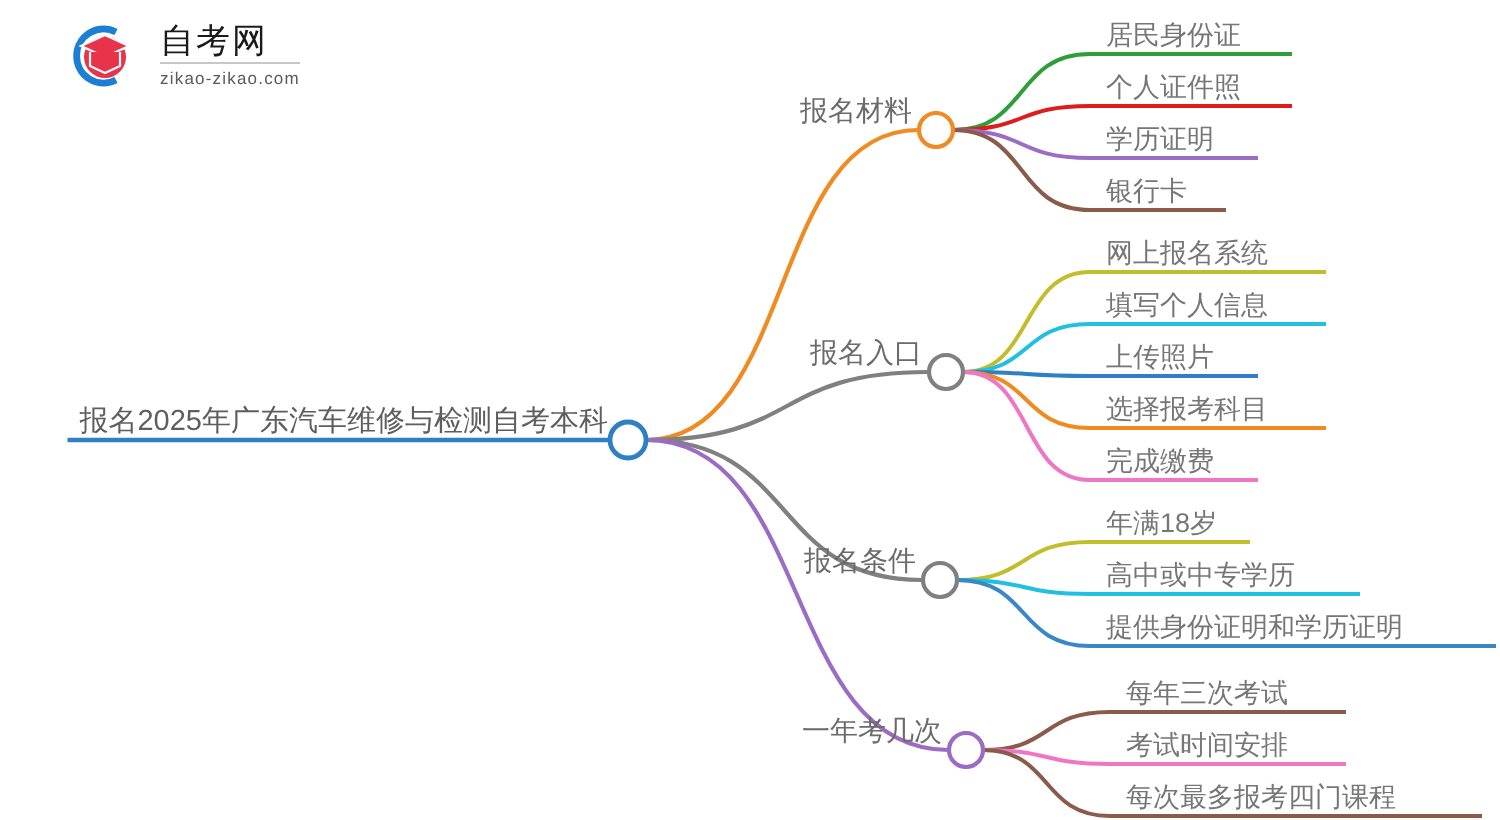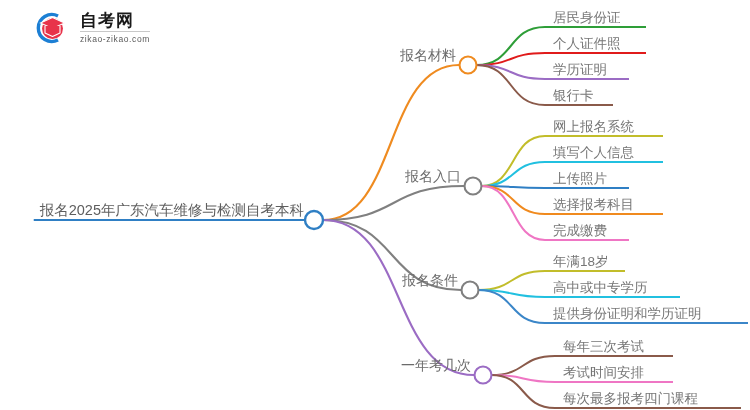--- a/index.html
+++ b/index.html
@@ -35,21 +35,21 @@
     position: relative;
   }
   .logo-text {
     display: flex;
     flex-direction: column;
     justify-content: center;
     line-height: 1;
   }
   .logo-title {
     font-size: 17px;
-    font-weight: bold;
+    font-weight: normal;
     color: #1a1a1a;
     letter-spacing: 1px;
     padding-bottom: 2px;
     border-bottom: 1px solid #c8c8c8;
   }
   .logo-sub {
     font-size: 8.5px;
     color: #5a5a5a;
     letter-spacing: .6px;
     padding-top: 3px;

